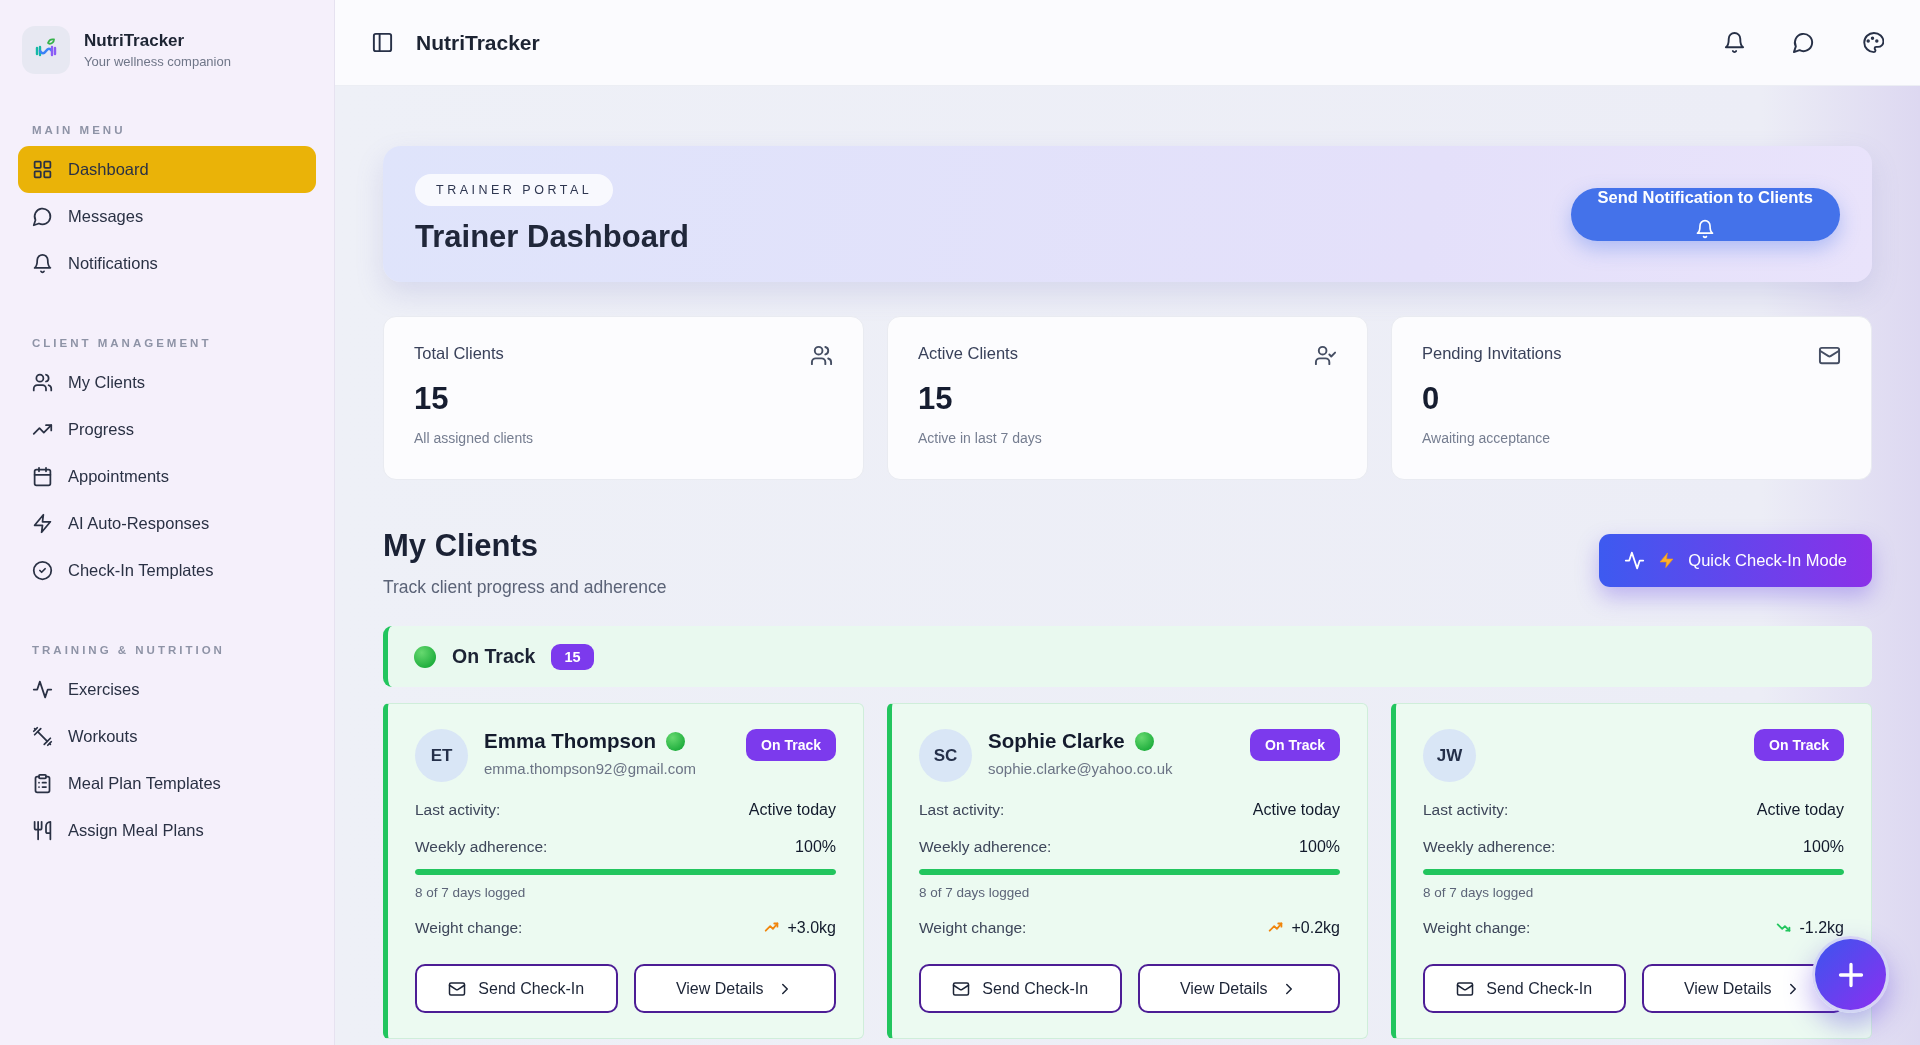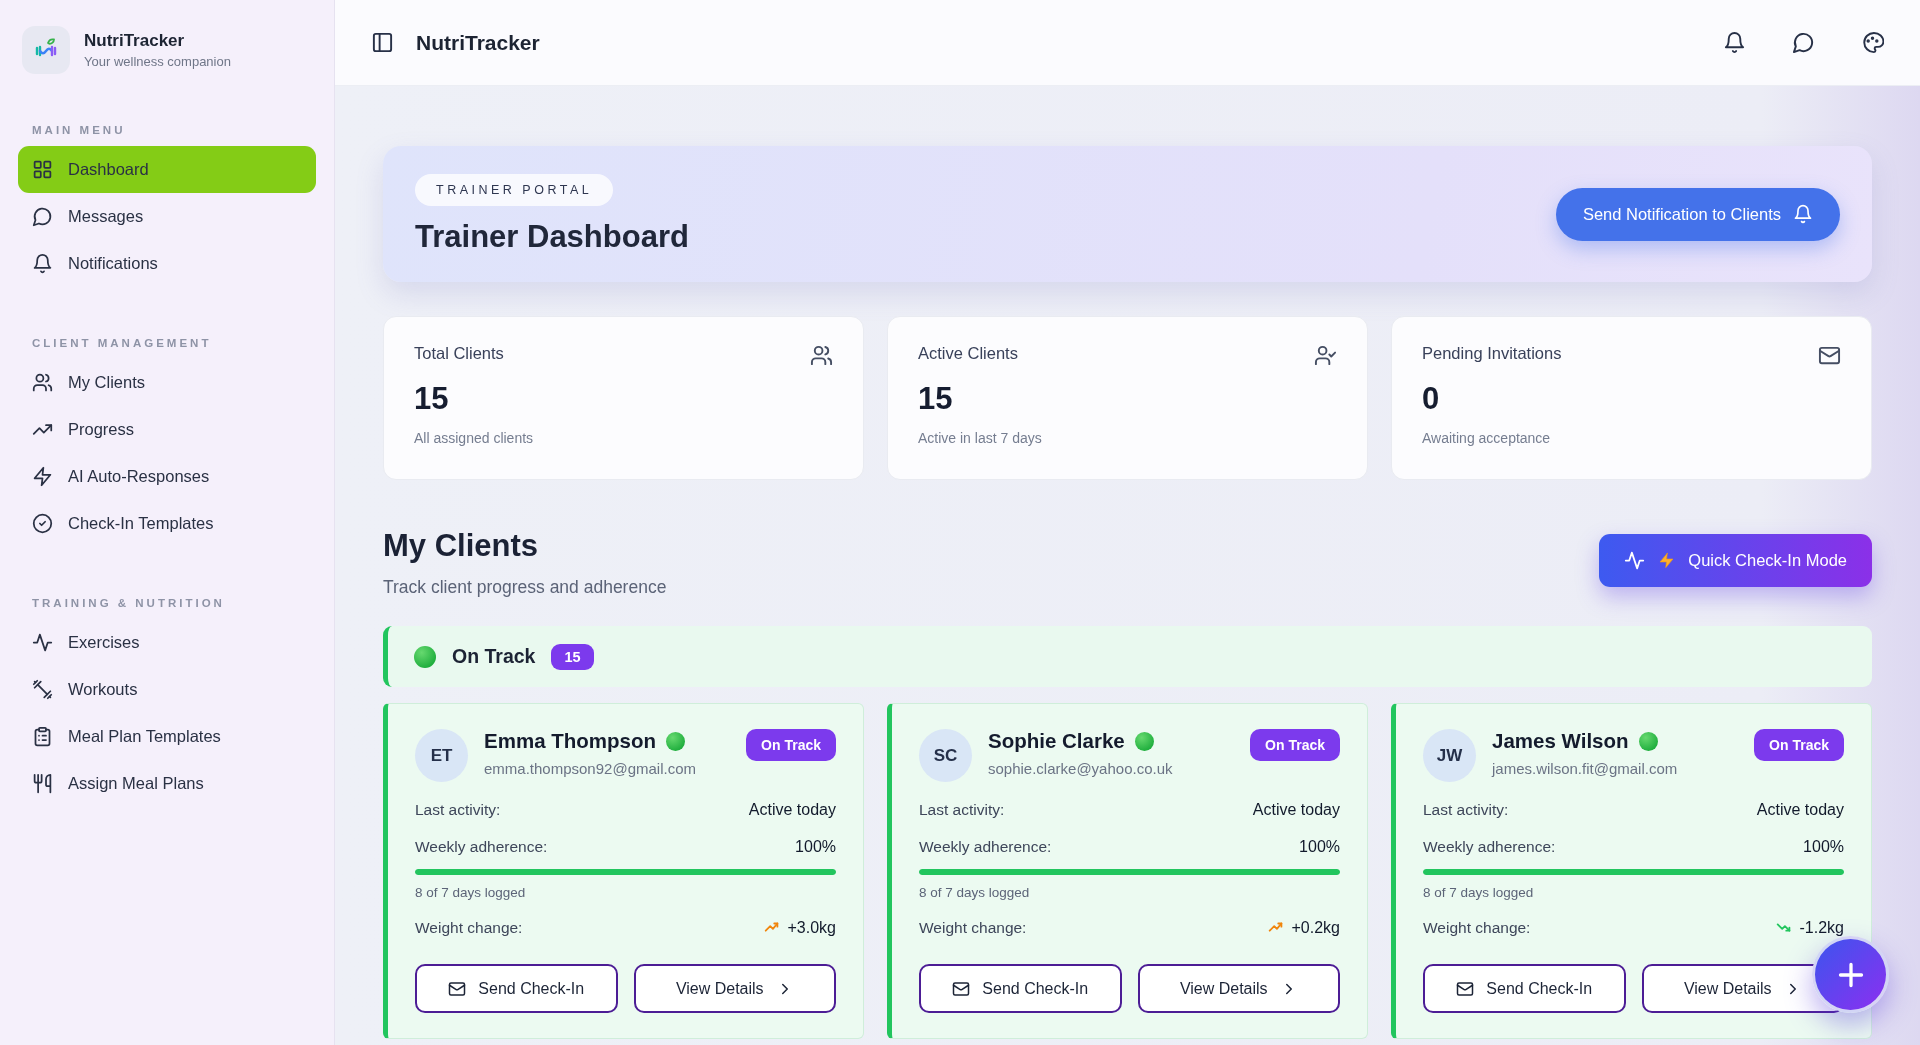--- a/index.html
+++ b/index.html
@@ -8,38 +8,38 @@
 
   
   .sidebar { width:335px; min-width:335px; height:100%; background:#f5f0fb; border-right:1px solid #e6e2f0; padding:26px 18px 20px 18px; }
   .brand { display:flex; align-items:center; gap:14px; padding-left:4px; }
   .brand-logo { width:48px; height:48px; border-radius:13px; background:#e7e8f2; display:flex; align-items:center; justify-content:center; }
   .brand-name { font-size:17px; font-weight:bold; color:#1d2433; }
   .brand-tagline { font-size:13px; color:#6f7688; margin-top:3px; }
   .nav-section-label { font-size:11.5px; font-weight:bold; letter-spacing:3px; color:#8e93a6; margin:50px 0 10px 14px; }
   .nav-item { display:flex; align-items:center; gap:15px; height:47px; padding:0 14px; border-radius:11px; color:#2a3144; font-size:16.5px; cursor:pointer; }
   .nav-item svg { width:21px; height:21px; stroke:#2a3144; flex:none; }
-  .nav-item.active { background:#84cc16;text-align:center; }
+  .nav-item.active { background:#eab308;text-align:center; }
 
   
   .main { flex:1; display:flex; flex-direction:column; height:100%; min-width:0; }
   .topbar { height:86px; min-height:86px; background:#fbfbfe; border-bottom:1px solid #eceef4; display:flex; align-items:center; padding:0 36px; }
   .topbar-left { display:flex; align-items:center; gap:22px; }
   .topbar-title { font-size:21px; font-weight:bold; color:#1d2433; }
   .topbar-right { margin-left:auto; display:flex; align-items:center; gap:46px; }
   .icon-btn { background:none; border:none; cursor:pointer; display:flex; align-items:center; }
   .icon-btn svg { width:23px; height:23px; stroke:#273047; }
 
   .content { flex:1; background:linear-gradient(90deg,#eef0f7 0%,#ecedf6 90%,#ddd8f1 100%); padding:60px 48px 0 48px; overflow:hidden; position:relative; }
 
   
   .hero { height:136px; border-radius:18px; background:linear-gradient(100deg,#dfe4fb 0%,#e4e0fa 70%,#e9e3fb 100%); box-shadow:0 12px 28px rgba(110,110,190,.18); padding:22px 32px; display:flex; align-items:center; justify-content:space-between; }
   .hero-pill { display:inline-flex; align-items:center; background:rgba(255,255,255,.78); border-radius:999px; padding:9px 21px; font-size:12.5px; font-weight:normal; letter-spacing:3.5px; color:#2e3650; }
   .hero-title { font-size:31px; font-weight:bold; color:#20273a; margin-top:13px; }
-  .hero-cta { display:flex; align-items:center; gap:12px; background:#4472ea; color:#fff; border:none; border-radius:999px; height:53px; padding:0 27px; font-size:16.5px; font-weight:normal; font-family:inherit; cursor:pointer; box-shadow:0 8px 20px rgba(68,114,234,.35); }
+  .hero-cta { display:flex; align-items:center; gap:12px; background:#4472ea; color:#fff; border:none; border-radius:999px; height:53px; padding:0 27px; font-size:16.5px; font-weight:bold; font-family:inherit; cursor:pointer; box-shadow:0 8px 20px rgba(68,114,234,.35);flex-direction:column; }
   .hero-cta svg { width:20px; height:20px; stroke:#fff; }
 
   
   .stats-row { display:grid; grid-template-columns:1fr 1fr 1fr; gap:23px; margin-top:34px; }
   .stat-card { background:#fcfcfe; border:1px solid #e9ebf1; border-radius:13px; padding:27px 30px; height:164px; }
   .stat-head { display:flex; align-items:flex-start; justify-content:space-between; }
   .stat-title { font-size:16.5px; color:#39415a; }
   .stat-head svg { width:23px; height:23px; stroke:#454e63; }
   .stat-value { font-size:31px; font-weight:bold; color:#161d30; margin-top:14px; }
   .stat-caption { font-size:14px; color:#757d90; margin-top:13px; }
@@ -143,20 +143,27 @@
   </div>
   <div class="nav-item">
     <svg viewBox="0 0 24 24">
         <polyline points="22 7 13.5 15.5 8.5 10.5 2 17"></polyline>
         <polyline points="16 7 22 7 22 13"></polyline>
       </svg>
     <span>Progress</span>
   </div>
   <div class="nav-item">
     <svg viewBox="0 0 24 24">
+        <rect x="3" y="4" width="18" height="18" rx="2"></rect>
+        <path d="M16 2v4M8 2v4M3 10h18"></path>
+      </svg>
+    <span>Appointments</span>
+  </div>
+  <div class="nav-item">
+    <svg viewBox="0 0 24 24">
         <polygon points="13 2 3 14 12 14 11 22 21 10 12 10 13 2"></polygon>
       </svg>
     <span>AI Auto-Responses</span>
   </div>
   <div class="nav-item">
     <svg viewBox="0 0 24 24">
         <circle cx="12" cy="12" r="10"></circle>
         <path d="m9 12 2 2 4-4"></path>
       </svg>
     <span>Check-In Templates</span>
@@ -411,27 +418,20 @@
             <svg viewBox="0 0 24 24">
                 <path d="m9 18 6-6-6-6"></path>
               </svg>
           </button>
         </div>
       </article>
 
       <article class="client-card">
         <div class="cc-head">
           <div class="avatar">JW</div>
-          <div style="min-width:0;">
-            <div class="cc-name-row">
-              <span class="cc-name">James Wilson</span>
-              <span class="dot-green-sm"></span>
-            </div>
-            <div class="cc-email">james.wilson.fit@gmail.com</div>
-          </div>
           <span class="cc-badge">On Track</span>
         </div>
         <div class="cc-row">
             <span class="cc-label">Last activity:</span>
             <span class="cc-value">Active today</span>
           </div>
         <div class="cc-row">
             <span class="cc-label">Weekly adherence:</span>
             <span class="cc-value">100%</span>
           </div>

